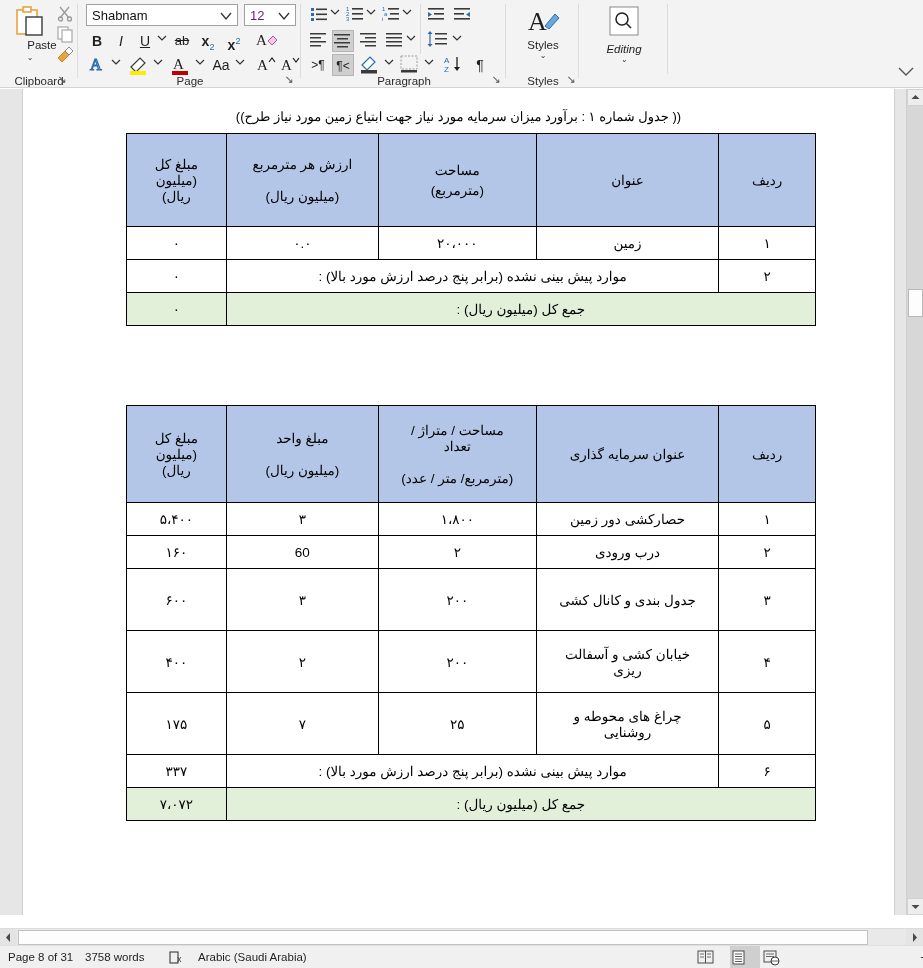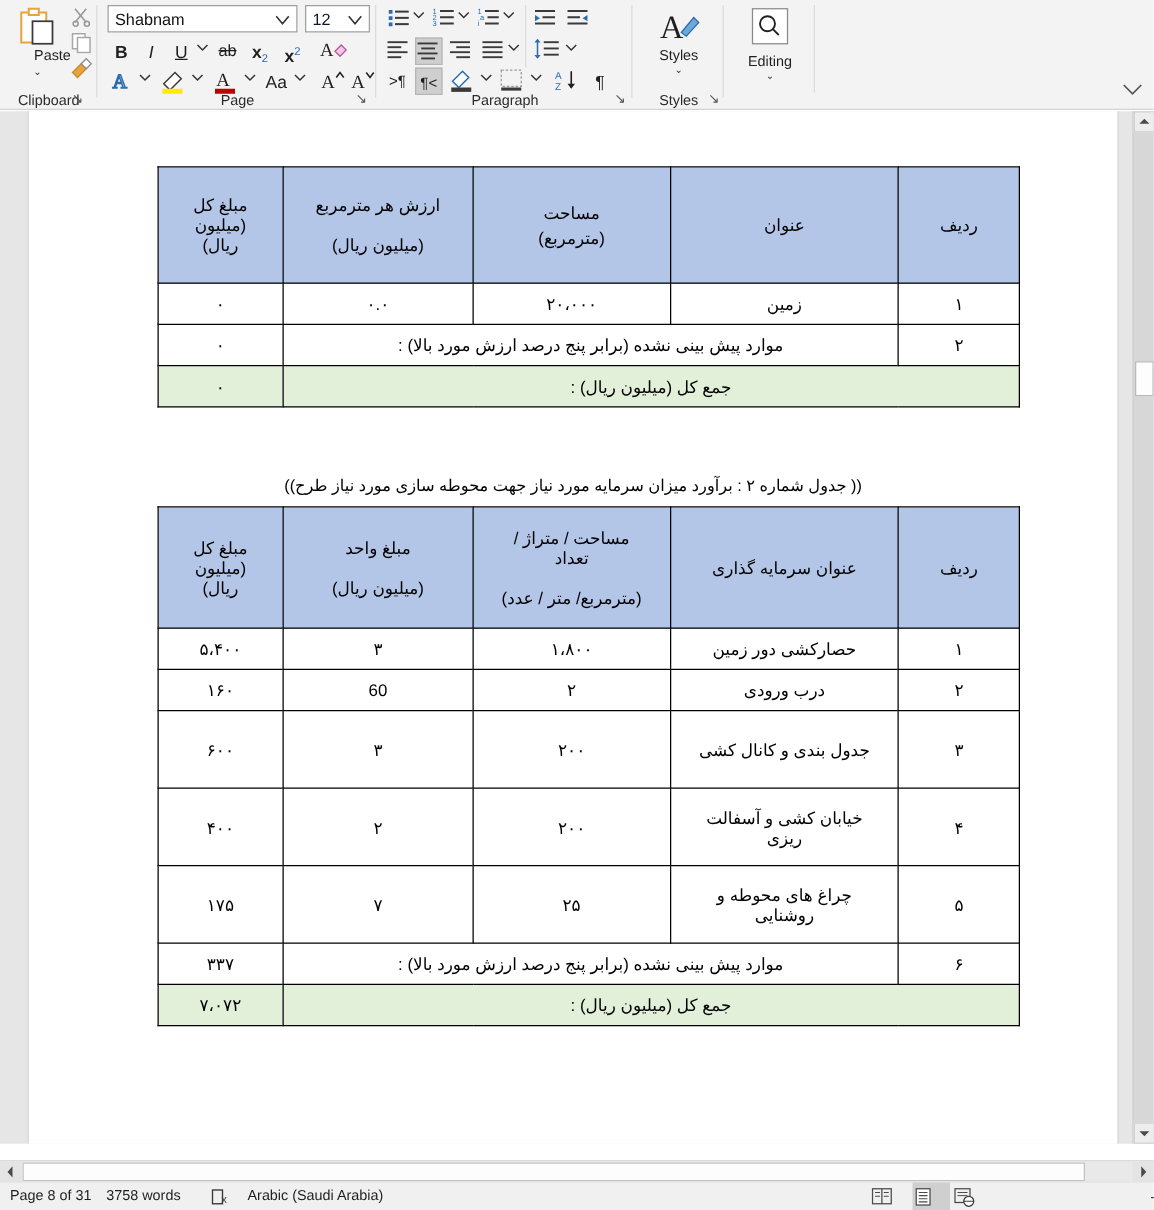--- a/index.html
+++ b/index.html
@@ -49,39 +49,39 @@
   #font-name-box {
     position: absolute; left: 7px; top: 4px; width: 152px; height: 22px;
     background: #fff; border: 1px solid #a0a0a0;
   }
   #font-name-val { position: absolute; left: 5px; top: 3px; font-size: 13px; color: #111; }
   #font-name-arrow { position: absolute; right: 4px; top: 4px; }
   #font-size-box {
     position: absolute; left: 165px; top: 4px; width: 52px; height: 22px;
     background: #fff; border: 1px solid #a0a0a0;
   }
-  #font-size-val { position: absolute; left: 5px; top: 3px; font-size: 13px; color: #0f172a; }
+  #font-size-val { position: absolute; left: 5px; top: 3px; font-size: 13px; color: #701a75; }
   #font-size-arrow { position: absolute; right: 4px; top: 4px; }
   .fbtn {
     position: absolute; height: 22px; text-align: center;
     font-size: 14px; color: #1f1f1f; line-height: 22px;
   }
 
   
   #g-para { left: 302px; width: 204px; }
   .pbtn {
     position: absolute; width: 20px; height: 22px;
     line-height: 22px; text-align: center; font-size: 11px; color: #1f1f1f;
   }
   .pbtn.active { background: #cfcfcf; border: 1px solid #b5b5b5; }
 
   
   #g-styles { left: 507px; width: 72px; }
   
-  #g-editing { left: 580px; width: 72px; }
+  #g-editing { left: 580px; width: 88px; font-style: italic; }
   .bigbtn { position: absolute; left: 0; width: 100%; text-align: center; }
   .bigbtn .lbl { font-size: 11.5px; color: #1f1f1f; }
   .bigbtn .cv { font-size: 8px; color: #333; }
 
   #ribbon-collapse {
     position: absolute; right: 8px; bottom: 10px; font-size: 13px; color: #444;
   }
 
   
   #doc-area {
@@ -487,20 +487,21 @@
   <div id="ribbon-collapse">
     <svg width="18" height="12" viewBox="0 0 18 12">
         <path d="M2 3 L9 10 L16 3" fill="none" stroke="#555" stroke-width="1.4"></path>
       </svg>
   </div>
 </div>
 
 <div id="doc-area">
   <div id="page">
 
+    <div class="tbl-title" style="top:20px">(( جدول شماره ۱ : برآورد میزان سرمایه مورد نیاز جهت ابتیاع زمین مورد نیاز طرح))</div>
 
     <table class="wtable" id="table1" style="left:103px;top:44px;width:690px">
       <tbody>
           <tr>
         <th style="width:95px;height:93px">ردیف</th>
         <th style="width:180px">عنوان</th>
         <th style="width:155px">
           <span class="hdr-sub">مساحت</span>
           <span class="hdr-sub" style="margin-top:4px">(مترمربع)</span>
         </th>
@@ -526,21 +527,20 @@
         <td colspan="3" class="t-right">موارد پیش بینی نشده (برابر پنج درصد ارزش مورد بالا) :</td>
         <td>۰</td>
       </tr>
       <tr>
         <td colspan="4" class="total-row t-right" style="height:33px">جمع کل (میلیون ریال) :</td>
         <td class="total-row">۰</td>
       </tr>
     </tbody>
       </table>
 
-    <div class="tbl-title" style="top:292px">(( جدول شماره ۲ : برآورد میزان سرمایه مورد نیاز جهت محوطه سازی مورد نیاز طرح))</div>
 
     <table class="wtable" id="table2" style="left:103px;top:316px;width:690px">
       <tbody>
           <tr>
         <th style="width:95px;height:97px">ردیف</th>
         <th style="width:180px">عنوان سرمایه گذاری</th>
         <th style="width:155px">
           <span class="hdr-sub">مساحت / متراژ / تعداد</span>
           <span class="hdr-sub" style="margin-top:16px">(مترمربع/ متر / عدد)</span>
         </th>

